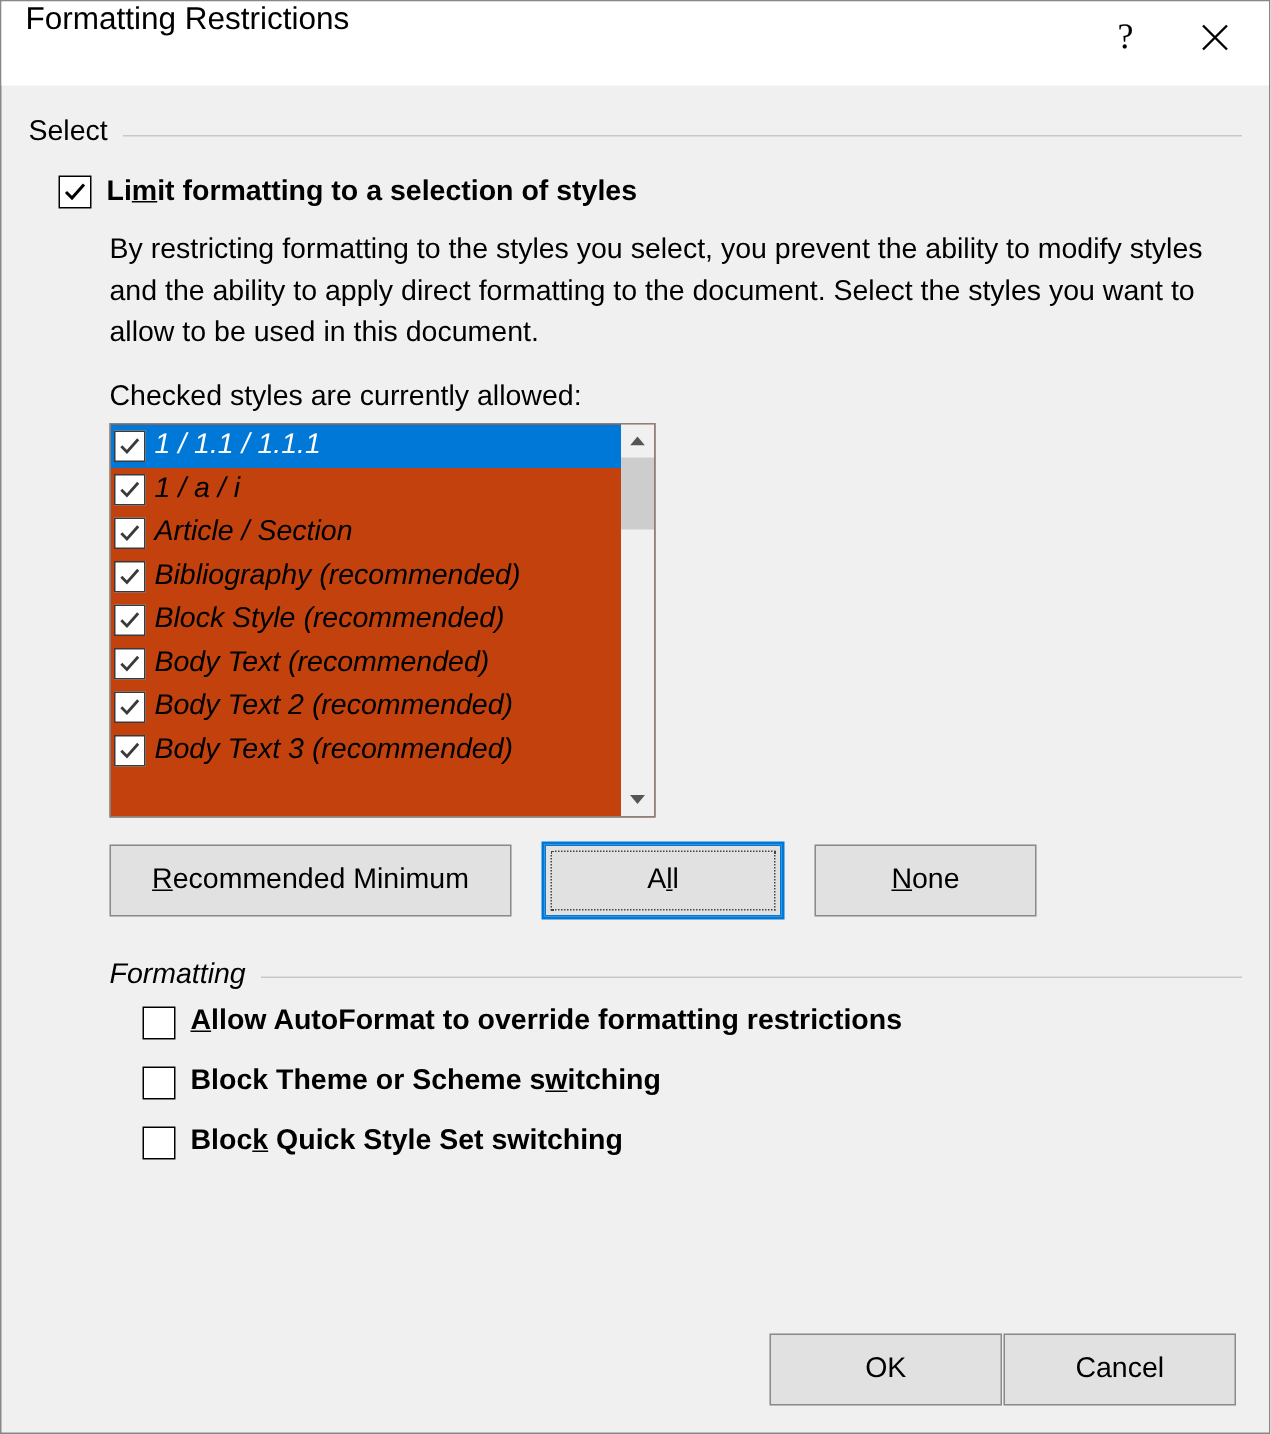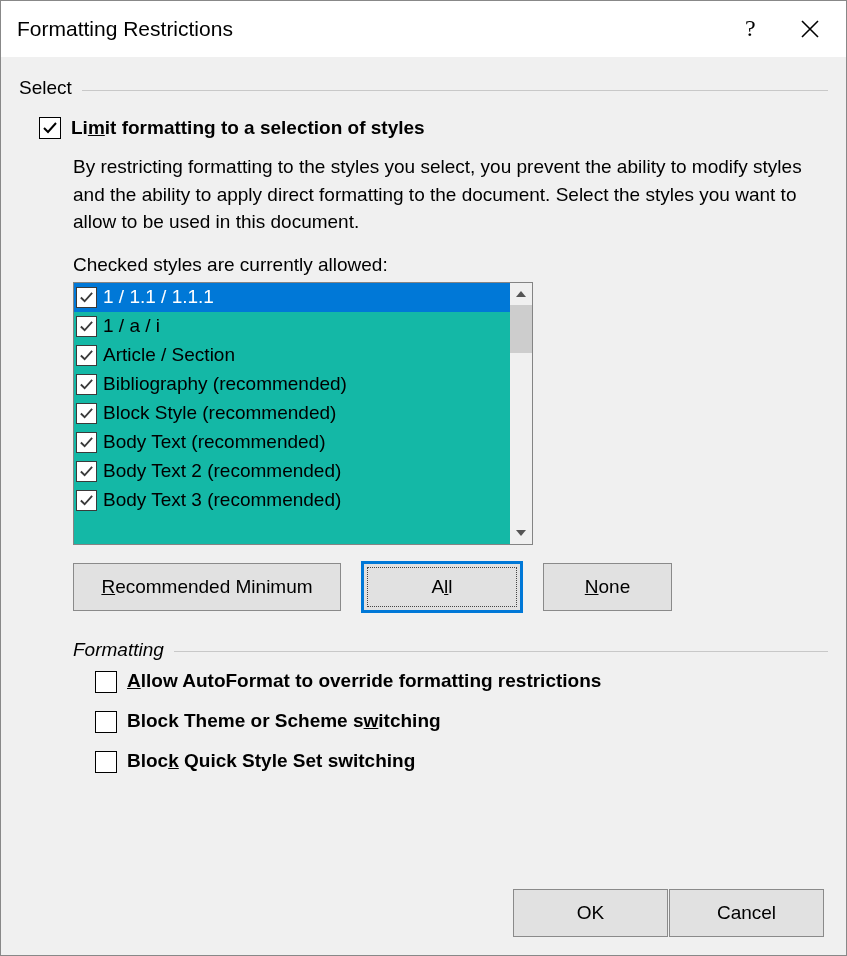--- a/index.html
+++ b/index.html
@@ -15,21 +15,21 @@
     height: 956px;
     border: 1px solid #888;
     background: #f0f0f0;
     display: flex;
     flex-direction: column;
   }
   .titlebar {
     height: 56px;
     background: #fff;
     display: flex;
-    align-items: center;
+    align-items: flex-start;
     padding: 0 6px 0 16px;
   }
   .titlebar-title {
     flex: 1;
     font-size: 21px;
     font-weight: 400;
     color: #000;
   }
   .title-btn {
     width: 60px;
@@ -87,25 +87,26 @@
   .chk-label { line-height: 1.1; font-weight: bold; }
   .u { text-decoration: underline; }
   .desc {
     margin: 6px 0 18px 0;
     line-height: 1.45;
   }
   .sublabel {
     margin-bottom: 6px;
   }
   .listbox {
-    width: 460px;
+    width: 364px;
     height: 263px;
     border: 1px solid #848484;
-    background: #14b8a6;
-    display: flex;
+    background: #c2410c;
+    display: flex;
+    font-style: italic;
   }
   .listbox-inner {
     flex: 1;
     overflow: hidden;
   }
   .list-item {
     display: flex;
     align-items: center;
     height: 29px;
     padding: 0 2px;
@@ -314,21 +315,21 @@
       <div class="btn-row">
         <div class="btn" style="width:268px">
           <span><span class="u">R</span><span>ecommended Minimum</span></span>
         </div>
         <div class="btn focused" style="width:158px">
           <div class="btn-wrap">
               <span class="focus-ring"></span>
               <span><span>A</span><span class="u">l</span><span>l</span></span>
             </div>
         </div>
-        <div class="btn" style="width:129px">
+        <div class="btn" style="width:148px">
           <span><span class="u">N</span><span>one</span></span>
         </div>
       </div>
 
       <div class="section-heading" style="margin-top:28px; margin-left:-54px;font-style:italic;">
         <span class="label" style="padding-left:54px">Formatting</span>
         <div class="rule"></div>
       </div>
 
       <div style="padding-left:22px">

